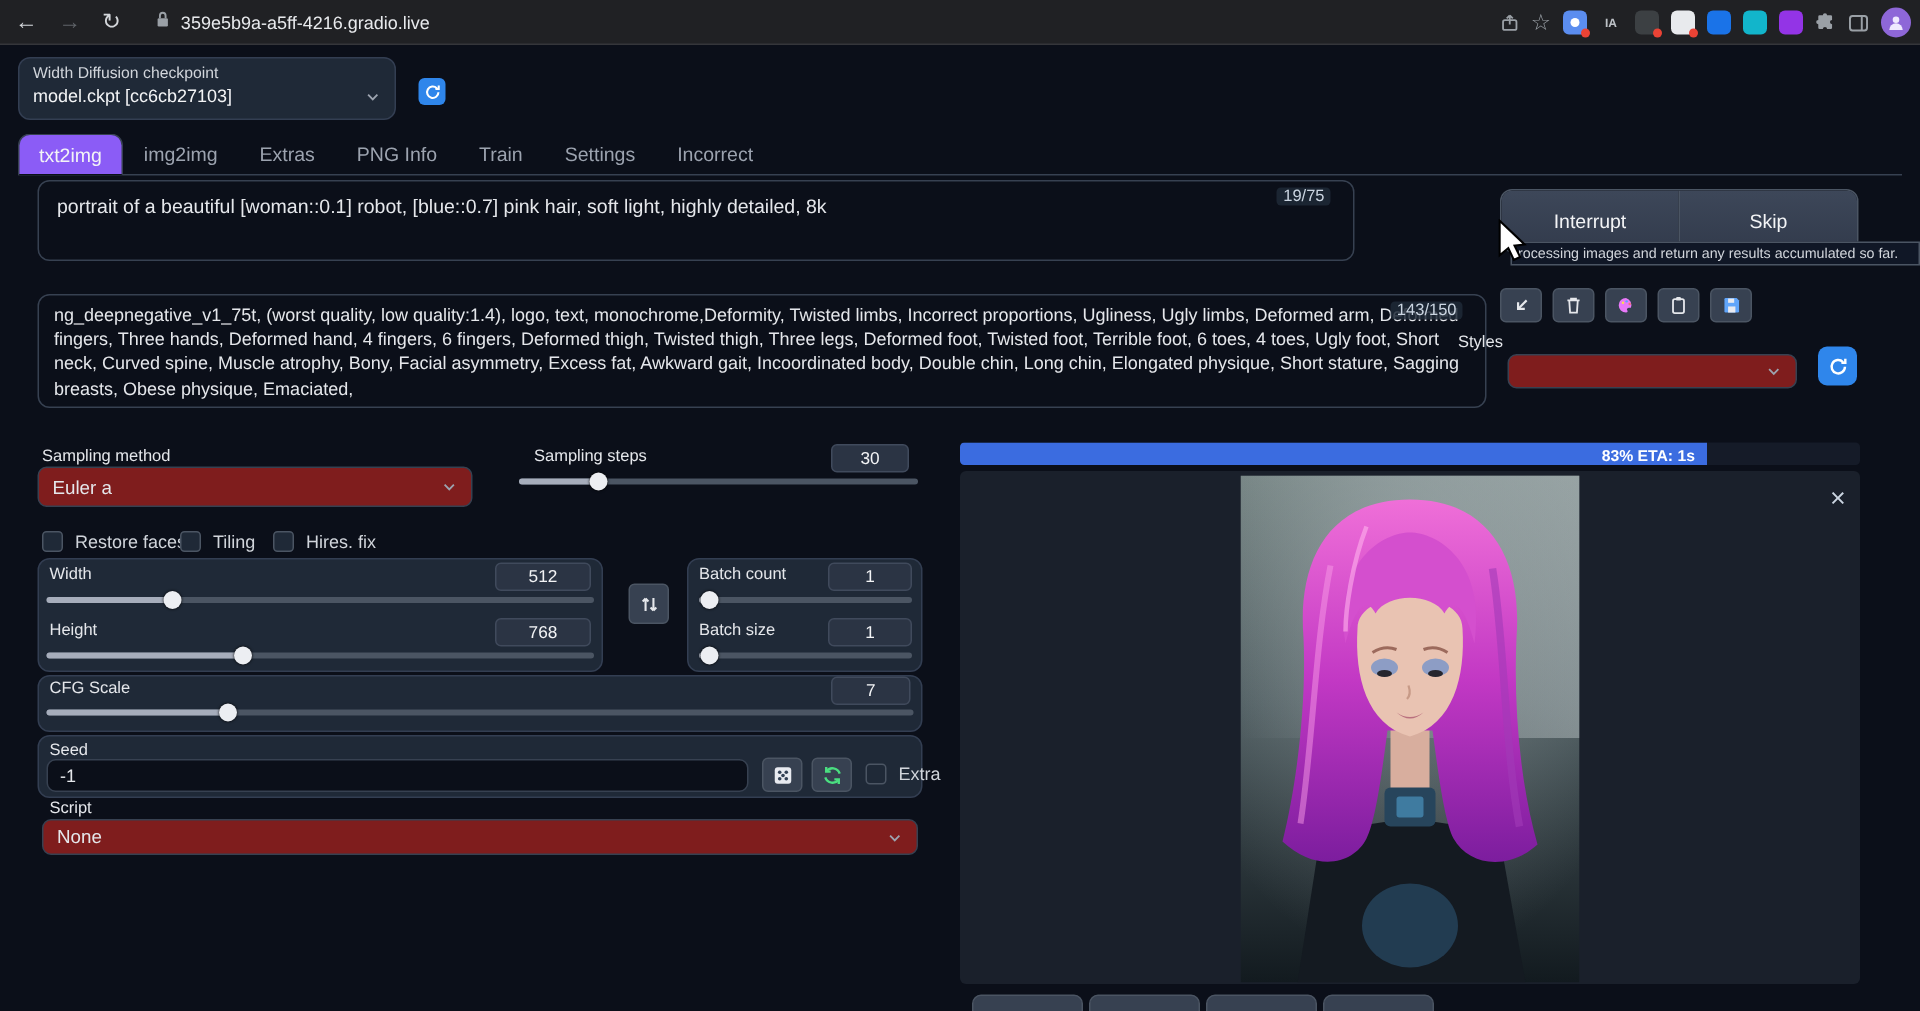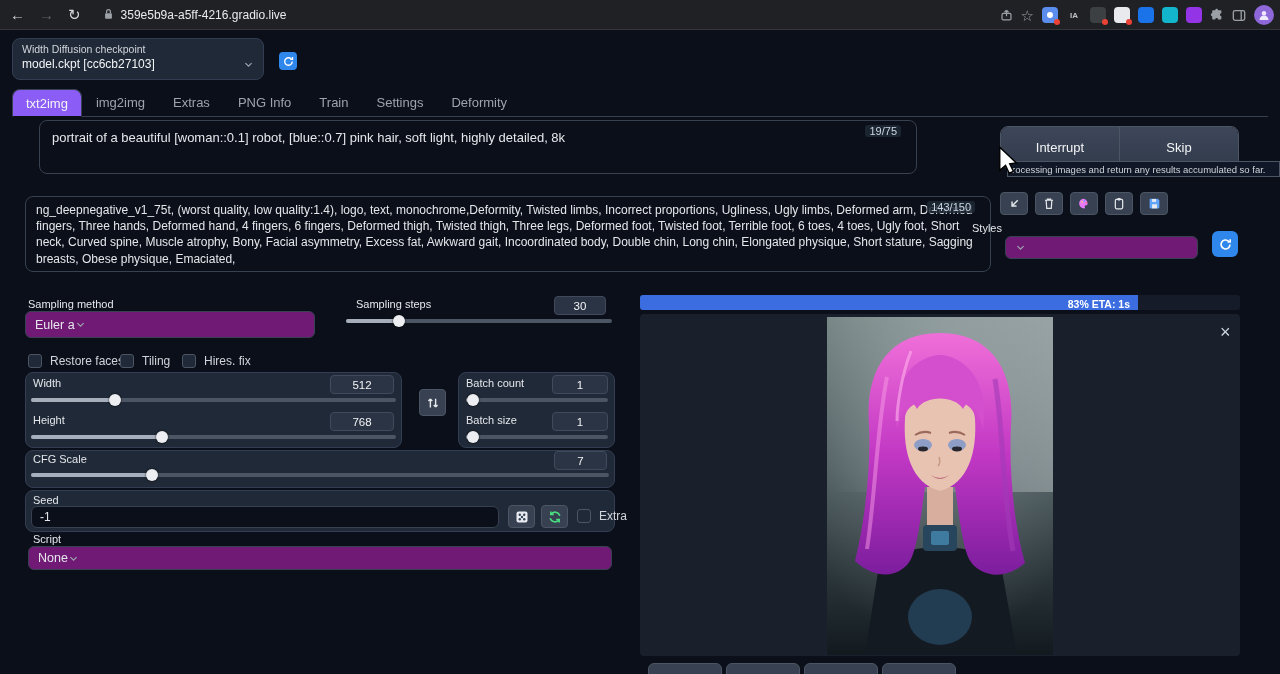--- a/index.html
+++ b/index.html
@@ -15,21 +15,21 @@
   .url{color:#e8eaed;font-size:12px}
   .br-right{position:absolute;right:6px;top:0;height:30px;display:flex;align-items:center;gap:8px}
   .br-ic{color:#9aa0a6;font-size:14px;line-height:1;display:flex;align-items:center;cursor:pointer;position:relative}
   .ext-ic{width:16px;height:16px;border-radius:4px;display:flex;align-items:center;justify-content:center;position:relative;cursor:pointer;font-size:8px;font-weight:bold;color:#bdc1c6}
   .badge{position:absolute;width:6px;height:6px;border-radius:50%;background:#ea4335;right:-2px;bottom:-2px}
   .avatar{width:20px;height:20px;border-radius:50%;background:#8e67d8;display:flex;align-items:center;justify-content:center;cursor:pointer}
 
   
   .panel{position:absolute;background:#1f2937;border:1px solid #333e52;border-radius:8px}
   .lbl{position:absolute;font-size:11px;color:#e5e7eb}
-  .dropdown{position:absolute;background:#701a75;border:1px solid #374151;border-radius:6px;color:#e5e7eb;font-size:12.5px;display:flex;align-items:center;justify-content:flex-start;padding:0 9px;cursor:pointer}
+  .dropdown{position:absolute;background:#7f1d1d;border:1px solid #374151;border-radius:6px;color:#e5e7eb;font-size:12.5px;display:flex;align-items:center;justify-content:space-between;padding:0 9px;cursor:pointer}
   .valuebox{position:absolute;height:19px;background:#2b3444;border:1px solid #404a5c;border-radius:4px;color:#f3f4f6;font-size:11.5px;display:flex;align-items:center;justify-content:center;cursor:text}
   .slider{position:absolute;height:12px;display:flex;align-items:center;cursor:pointer}
   .slider-track{position:relative;width:100%;height:4px;background:#4b5563;border-radius:2px}
   .slider-fill{position:relative;height:4px;background:#a6adbb;border-radius:2px}
   .slider-knob{position:absolute;right:-6px;top:-4px;width:12px;height:12px;background:#eceef2;border-radius:50%;box-shadow:0 0 2px #000}
   .checkbox{position:absolute;display:flex;align-items:center;gap:8px;font-size:12px;color:#d1d5db;cursor:pointer}
   .cb-box{width:14px;height:14px;background:#1f2937;border:1px solid #4b5563;border-radius:3px}
   .tool-btn{position:absolute;width:28px;height:23px;background:#374151;border:1px solid #4b5563;border-radius:4px;display:flex;align-items:center;justify-content:center;cursor:pointer;top:192px}
   .blue-btn{position:absolute;background:#2f86eb;border-radius:4px;display:flex;align-items:center;justify-content:center;cursor:pointer}
   .seed-input{position:absolute;background:#0b0f19;border:1px solid #374151;border-radius:6px;color:#e5e7eb;font-size:12px;padding:0 8px;outline:none;font-family:inherit}
@@ -42,21 +42,21 @@
 
   
   #tabbar{position:absolute;left:12px;top:89px;width:1256px;height:28px;display:flex;border-bottom:1px solid #374151}
   .tab{padding:0 13px;font-size:13px;color:#9ca3af;display:flex;align-items:center;cursor:pointer;border:1px solid transparent}
   .tab.active{color:#f3f4f6;background:#8b5cf6;border:1px solid #374151;border-bottom-color:#0b0f19;border-radius:8px 8px 0 0;margin-bottom:-1px}
 
   
   .prompt-wrap{position:absolute}
   textarea.prompt{width:100%;height:100%;background:#0b0f19;border:1px solid #374151;border-radius:8px;color:#e5e7eb;resize:none;padding:8px 12px;font-size:13px;font-family:inherit;line-height:1.4;outline:none;overflow:hidden}
   textarea.prompt.neg{font-size:12px;line-height:1.35;padding:5px 10px}
-  #prompt-wrap{left:39px;top:120px;width:878px;height:54px}
+  #prompt-wrap{left:25px;top:120px;width:878px;height:54px}
   #negative-wrap{left:25px;top:196px;width:966px;height:76px}
   .counter{position:absolute;right:16px;top:5px;font-size:11px;color:#cbd5e1;background:rgba(31,41,55,.85);border-radius:3px;padding:0 4px}
 
   
   #gen-row{position:absolute;left:1000px;top:126px;width:239px;height:42px;display:flex;border:1px solid #4b5563;border-radius:8px;overflow:hidden}
   .gen-btn{flex:1;background:linear-gradient(#3d4759,#323b4c);color:#f3f4f6;font-size:13px;display:flex;align-items:center;justify-content:center;cursor:pointer}
   .gen-btn + .gen-btn{border-left:1px solid #4b5563}
   #tooltip{position:absolute;left:1007px;top:161px;width:273px;height:16px;background:#101726;border:1px solid #4b5563;color:#d1d5db;font-size:9.5px;display:flex;align-items:center;padding:0 4px;white-space:nowrap;overflow:hidden;z-index:40}
 
   
@@ -152,21 +152,21 @@
       </svg>
   </div>
 
   <div id="tabbar">
     <div class="tab active">txt2img</div>
     <div class="tab">img2img</div>
     <div class="tab">Extras</div>
     <div class="tab">PNG Info</div>
     <div class="tab">Train</div>
     <div class="tab">Settings</div>
-    <div class="tab">Deformity</div>
+    <div class="tab">Incorrect</div>
   </div>
 
   <div class="prompt-wrap" id="prompt-wrap">
     <textarea class="prompt" spellcheck="false" style="">portrait of a beautiful [woman::0.1] robot, [blue::0.7] pink hair, soft light, highly detailed, 8k</textarea>
     <span class="counter">19/75</span>
   </div>
   <div class="prompt-wrap" id="negative-wrap">
     <textarea class="prompt neg" spellcheck="false" style="">ng_deepnegative_v1_75t, (worst quality, low quality:1.4), logo, text, monochrome,Deformity, Twisted limbs, Incorrect proportions, Ugliness, Ugly limbs, Deformed arm, Deformed fingers, Three hands, Deformed hand, 4 fingers, 6 fingers, Deformed thigh, Twisted thigh, Three legs, Deformed foot, Twisted foot, Terrible foot, 6 toes, 4 toes, Ugly foot, Short neck, Curved spine, Muscle atrophy, Bony, Facial asymmetry, Excess fat, Awkward gait, Incoordinated body, Double chin, Long chin, Elongated physique, Short stature, Sagging breasts, Obese physique, Emaciated,</textarea>
     <span class="counter">143/150</span>
   </div>

